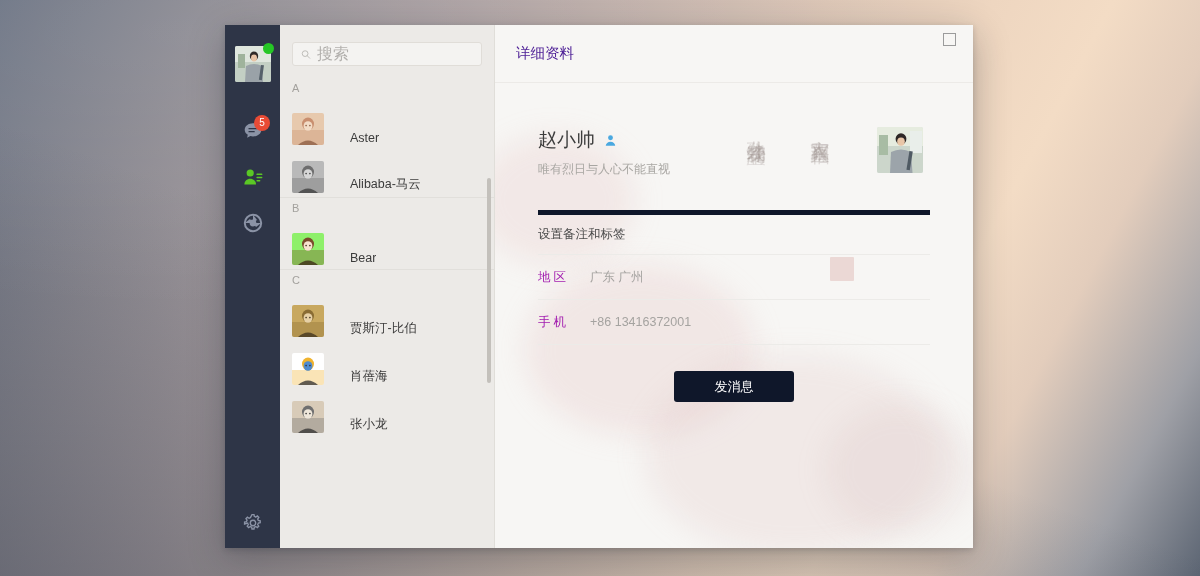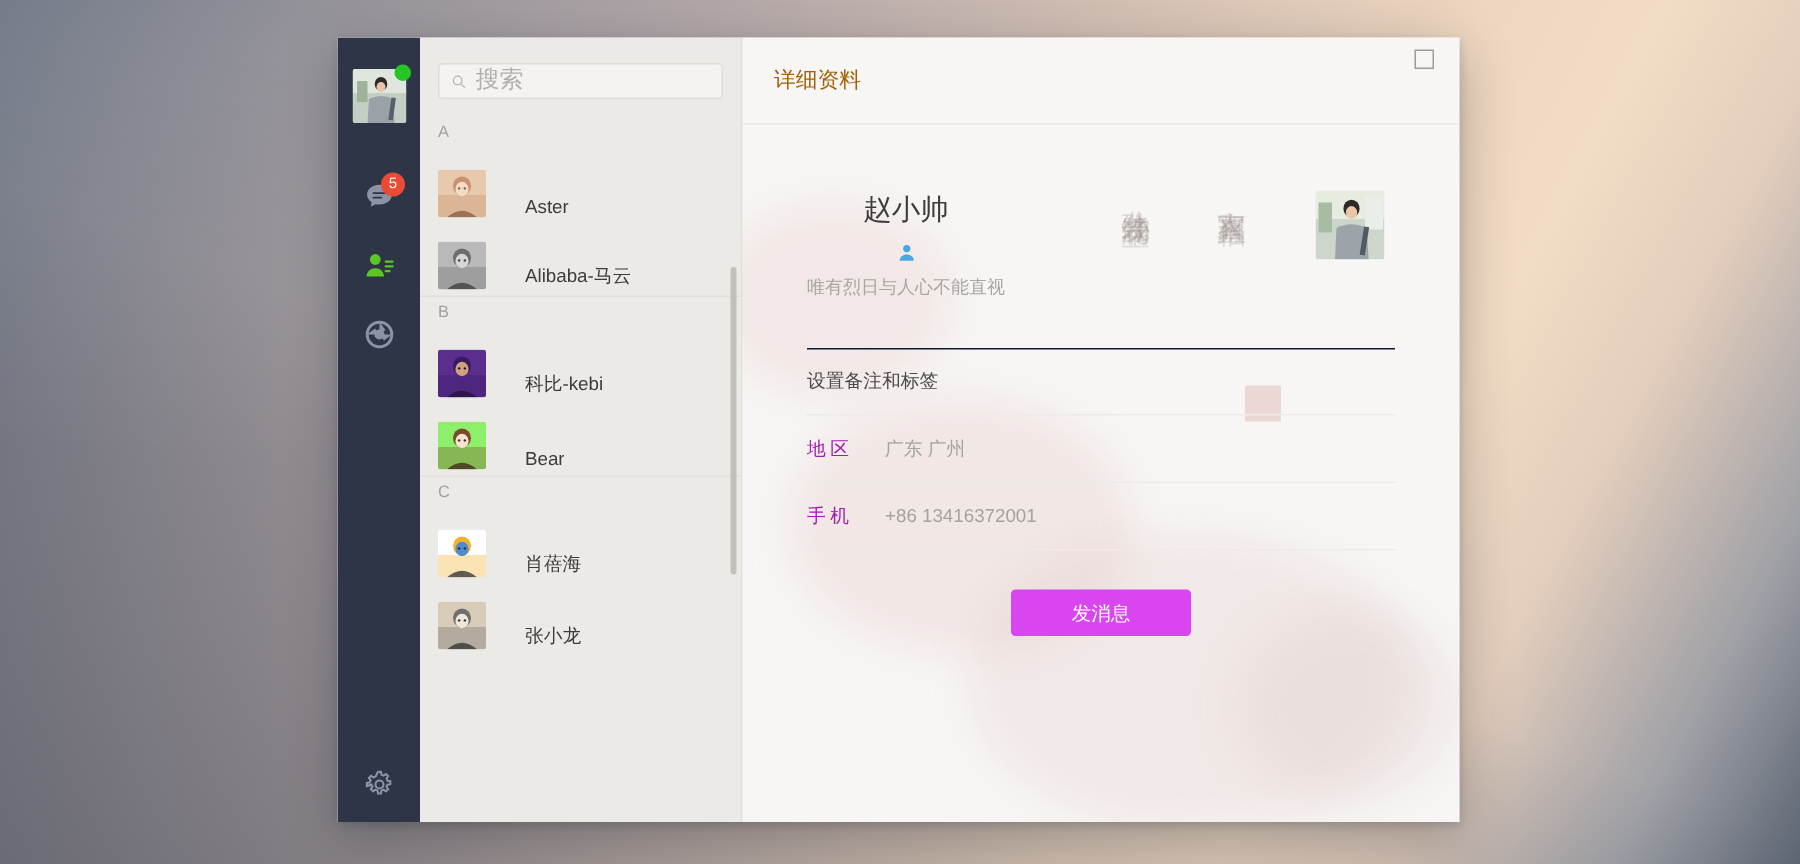--- a/index.html
+++ b/index.html
@@ -249,40 +249,40 @@
   .detail-titlebar {
     position: relative;
     height: 58px;
     border-bottom: 1px solid #eceae7;
     display: flex;
     align-items: center;
   }
   .detail-title {
     margin-left: 21px;
     font-size: 14.5px;
-    color: #a16207;
+    color: #4c1d95;
     font-family: "Liberation Sans", "DejaVu Sans", sans-serif;
   }
   .win-btn {
     position: absolute;
     top: 8px; right: 17px;
     width: 13px; height: 13px;
     border: 1.5px solid #9b9b9b;
     cursor: pointer;
   }
 
   .detail-body { position: relative; padding: 0 27px; }
 
   .profile-head {
     display: flex;
     justify-content: space-between;
     align-items: flex-start;
     padding: 44px 0 0 16px;
   }
-  .p-name-row { display: flex; align-items: center; gap: 9px; flex-direction: column; }
+  .p-name-row { display: flex; align-items: center; gap: 9px; }
   .p-name {
     font-size: 19px;
     color: #3d3d3d;
     font-family: "Liberation Sans", "DejaVu Sans", sans-serif;
   }
   .p-signature {
     margin-top: 8px;
     font-size: 12px;
     color: #a8a6a2;
     font-family: "Liberation Sans", "DejaVu Sans", sans-serif;
@@ -297,35 +297,35 @@
   .info-rows { margin-top: 32px; padding: 0 16px; }
   .info-row {
     height: 45px;
     display: flex;
     align-items: center;
     border-bottom: 1px solid #ecebe8;
     font-size: 12.5px;
     font-family: "Liberation Sans", "DejaVu Sans", sans-serif;
     cursor: pointer;
   }
-  .info-row:first-child { border-top: 1px solid #0f172a; text-align: center; }
+  .info-row:first-child { border-top: 5px solid #0f172a; text-align: center; }
   .info-label {
     color: #a21caf;
     width: 52px;
     flex: 0 0 52px;
     letter-spacing: 3px;
   }
   .info-value { color: #a5a3a0; }
   .info-single { color: #4a4a4a; }
 
   .send-wrap { display: flex; justify-content: center; margin-top: 26px; }
   .send-btn {
     width: 120px;
     height: 31px;
-    background: #d946ef;
+    background: #0f172a;
     color: #fff;
     border: 0;
     border-radius: 3px;
     font-size: 13px;
     cursor: pointer;
     font-family: Liberation Sans, sans-serif;
   }
 
   
   .av { width: 100%; height: 100%; display: block; position: relative; }
@@ -438,47 +438,47 @@
     <path d="M6 32 q10 -9 20 0 Z" fill="#3a3a3a" opacity=".75"></path>
   </svg>
               </div>
        <div class="c-name">Alibaba-马云</div>
             </div>
             <div class="list-divider"></div>
             <div class="group-letter">B</div>
             <div class="contact-row">
               <div class="c-avatar">
                 <svg class="av" viewBox="0 0 32 32">
-    <rect width="32" height="32" fill="#5b2d8e"></rect>
-    <rect x="0" y="17" width="32" height="15" fill="#3a1a63" opacity=".35"></rect>
-    <ellipse cx="16" cy="11" rx="6" ry="6.4" fill="#3a1a63"></ellipse>
-    <ellipse cx="16" cy="13" rx="4.4" ry="4.8" fill="#d0a17a"></ellipse>
-    <circle cx="14.1" cy="12.6" r=".8" fill="#241039"></circle>
-    <circle cx="17.9" cy="12.6" r=".8" fill="#241039"></circle>
-    <path d="M6 32 q10 -9 20 0 Z" fill="#241039" opacity=".75"></path>
-  </svg>
-              </div>
-       <div class="c-name">科比-kebi</div>
-            </div>
-            <div class="contact-row">
-              <div class="c-avatar">
-                <svg class="av" viewBox="0 0 32 32">
     <rect width="32" height="32" fill="#8ef06a"></rect>
     <rect x="0" y="17" width="32" height="15" fill="#7a4a2a" opacity=".35"></rect>
     <ellipse cx="16" cy="11" rx="6" ry="6.4" fill="#7a4a2a"></ellipse>
     <ellipse cx="16" cy="13" rx="4.4" ry="4.8" fill="#f6e3cf"></ellipse>
     <circle cx="14.1" cy="12.6" r=".8" fill="#3a2414"></circle>
     <circle cx="17.9" cy="12.6" r=".8" fill="#3a2414"></circle>
     <path d="M6 32 q10 -9 20 0 Z" fill="#3a2414" opacity=".75"></path>
   </svg>
               </div>
        <div class="c-name">Bear</div>
             </div>
             <div class="list-divider"></div>
             <div class="group-letter">C</div>
+            <div class="contact-row">
+              <div class="c-avatar">
+                <svg class="av" viewBox="0 0 32 32">
+    <rect width="32" height="32" fill="#c8a85f"></rect>
+    <rect x="0" y="17" width="32" height="15" fill="#8a6c33" opacity=".35"></rect>
+    <ellipse cx="16" cy="11" rx="6" ry="6.4" fill="#8a6c33"></ellipse>
+    <ellipse cx="16" cy="13" rx="4.4" ry="4.8" fill="#e6d0a6"></ellipse>
+    <circle cx="14.1" cy="12.6" r=".8" fill="#3b2f1c"></circle>
+    <circle cx="17.9" cy="12.6" r=".8" fill="#3b2f1c"></circle>
+    <path d="M6 32 q10 -9 20 0 Z" fill="#3b2f1c" opacity=".75"></path>
+  </svg>
+              </div>
+       <div class="c-name">贾斯汀-比伯</div>
+            </div>
             <div class="contact-row">
               <div class="c-avatar">
                 <svg class="av" viewBox="0 0 32 32">
     <rect width="32" height="32" fill="#ffffff"></rect>
     <rect x="0" y="17" width="32" height="15" fill="#f0b32e" opacity=".35"></rect>
     <ellipse cx="16" cy="11" rx="6" ry="6.4" fill="#f0b32e"></ellipse>
     <ellipse cx="16" cy="13" rx="4.4" ry="4.8" fill="#4f8bd0"></ellipse>
     <circle cx="14.1" cy="12.6" r=".8" fill="#2e2e2e"></circle>
     <circle cx="17.9" cy="12.6" r=".8" fill="#2e2e2e"></circle>
     <path d="M6 32 q10 -9 20 0 Z" fill="#2e2e2e" opacity=".75"></path>

